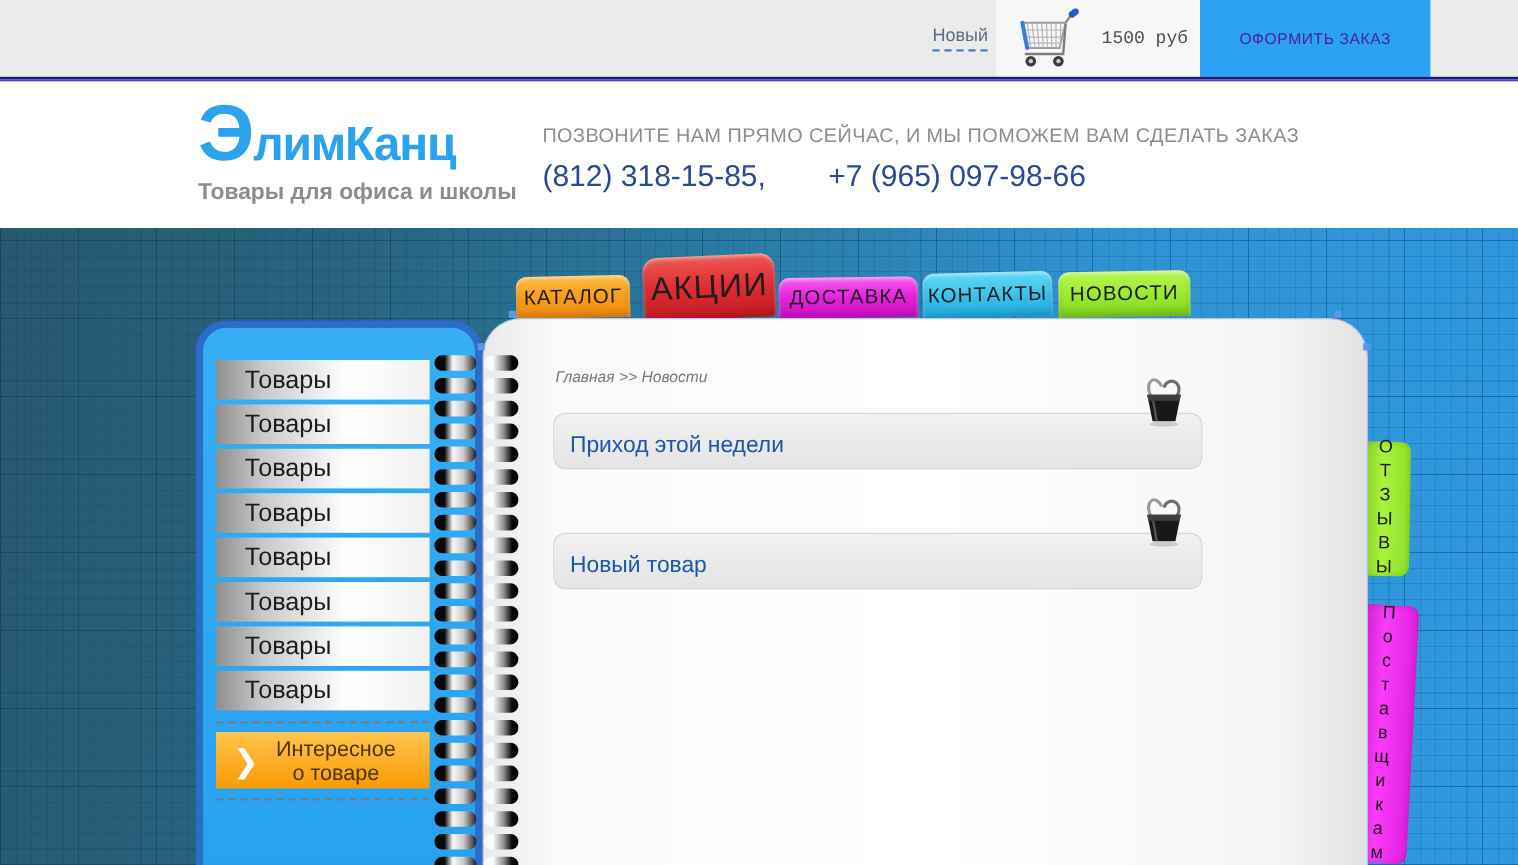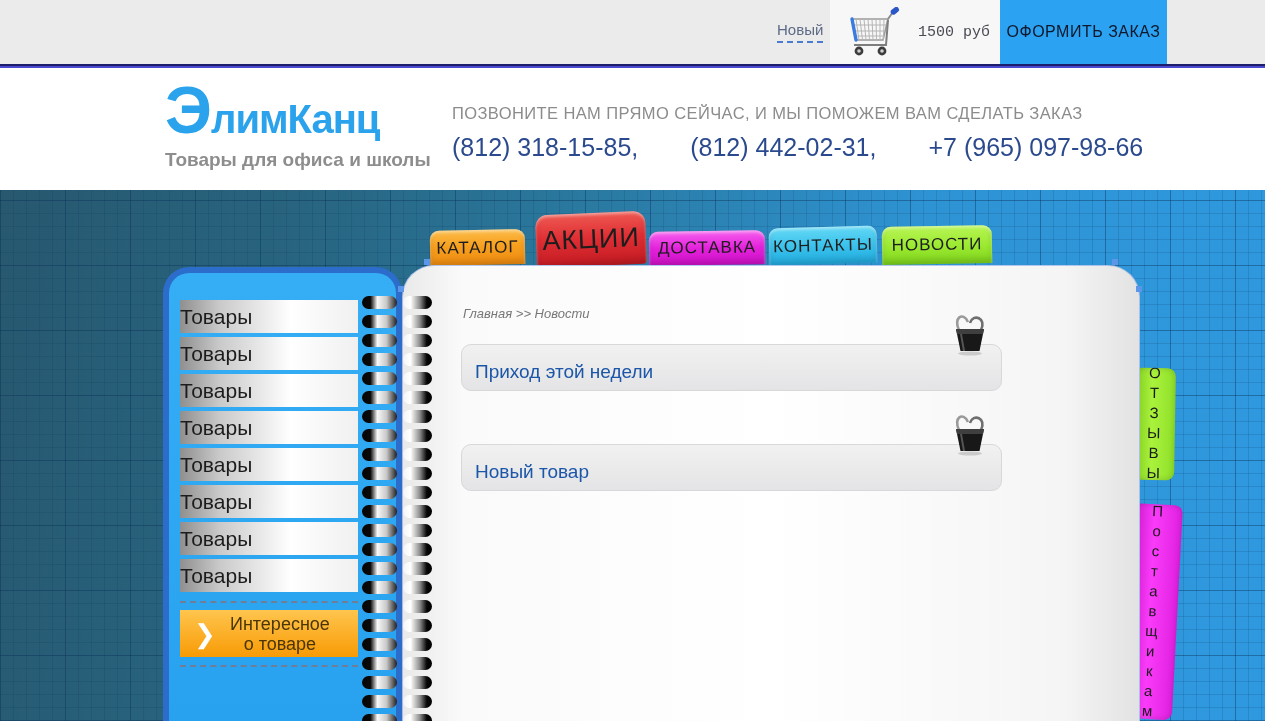--- a/index.html
+++ b/index.html
@@ -12,22 +12,22 @@
   .topbar{position:absolute;left:0;top:0;width:1265px;height:64px;background:#ebebeb;}
   .topbar-stripe1{position:absolute;left:0;top:64px;width:1265px;height:2px;background:#1d1d6e;}
   .topbar-stripe2{position:absolute;left:0;top:66px;width:1265px;height:2px;background:#4a4ad0;}
   .tb-account{position:absolute;left:622px;top:0;height:64px;display:flex;align-items:center;gap:9px;cursor:pointer;}
   .tb-account-label{font-size:15px;color:#3f4149;}
   .tb-login{position:absolute;left:777px;top:0;height:64px;display:flex;align-items:center;cursor:pointer;}
   .tb-login span{font-size:15px;color:#5d6a85;border-bottom:2px dashed #4a7bd0;padding-bottom:3px;}
   .tb-cartzone{position:absolute;left:830px;top:0;width:170px;height:64px;background:#f7f7f7;display:flex;align-items:center;font-family:Liberation Mono, monospace;}
   .cart-icon{margin-left:12px;}
   .tb-price{font-size:15px;color:#4a4c54;margin-left:18px;}
-  .tb-checkout{position:absolute;left:1000px;top:0;width:167px;height:64px;background:#2ba2f2;border:none;
-    color:#0f172a;font-size:16px;font-family:inherit;letter-spacing:.5px;cursor:pointer;display:flex;align-items:center;justify-content:center;}
+  .tb-checkout{position:absolute;left:1000px;top:0;width:192px;height:64px;background:#2ba2f2;border:none;
+    color:#4c1d95;font-size:13px;font-family:inherit;letter-spacing:.5px;cursor:pointer;display:flex;align-items:center;justify-content:center;}
   
   .header{position:absolute;left:0;top:68px;width:1265px;height:122px;background:#ffffff;}
   .logo{position:absolute;left:165px;top:12px;cursor:pointer;}
   .logo-text{display:block;color:#2aa3ec;font-weight:bold;font-size:40px;line-height:60px;letter-spacing:-1px;}
   .logo-text::first-letter{font-size:66px;}
   .logo-tagline{display:block;color:#8d8d8d;font-weight:bold;font-size:19px;margin-top:0px;}
   .callblock{position:absolute;left:452px;top:36px;}
   .call-prompt{font-size:16.5px;color:#8c8c8c;letter-spacing:.4px;}
   .phones{display:flex;gap:52px;margin-top:10px;}
   .phone{font-size:25px;color:#2b4a8e;white-space:nowrap;}
@@ -61,21 +61,21 @@
   .vtab-magenta{left:1133px;top:313px;width:50px;height:215px;transform:rotate(3deg);transform-origin:top left;
     background:linear-gradient(90deg,#c814c8 0%,#fa3cfa 45%,#e020e0 100%);}
   .vlabel{writing-mode:vertical-rl;text-orientation:upright;letter-spacing:3px;line-height:1;
     font-size:15px;color:#1a1a1a;}
   
   .sidebar{position:absolute;left:163px;top:77px;width:239px;height:454px;z-index:3;
     background:linear-gradient(180deg,#35aef5,#28a2ef);border:6px solid #2c6ccb;border-bottom:none;
     border-radius:26px 26px 0 0;box-sizing:border-box;padding:27px 0 0 11px;}
   .product-btn{width:178px;height:33px;margin-bottom:4px;display:flex;align-items:center;cursor:pointer;
     background:linear-gradient(90deg,#8f8f8f 0%,#c9c9c9 22%,#ffffff 62%,#f0f0f0 100%);
-    border:none;font-family:inherit;font-size:21px;color:#1c1c1c;padding-left:0;box-sizing:border-box;}
+    border:none;font-family:inherit;font-size:21px;color:#1c1c1c;padding-left:24px;box-sizing:border-box;}
   .dash-sep{width:178px;border-top:2px dashed #6f7d96;height:0;}
   .sep1{margin-top:9px;}
   .promo-btn{width:178px;height:47px;margin-top:7px;display:flex;align-items:center;cursor:pointer;
     background:linear-gradient(180deg,#ffc54e,#f89b05);border:none;font-family:inherit;}
   .promo-chevron{color:#ffffff;font-size:26px;margin:0 6px 0 8px;line-height:1;}
   .promo-text{font-size:18px;color:#4a3606;line-height:20px;text-align:center;flex:1;padding-right:14px;}
   .sep2{margin-top:8px;}
   
   .content{position:absolute;left:402px;top:75px;width:738px;height:456px;z-index:3;box-sizing:border-box;
     background:linear-gradient(90deg,#e9e9e9 0%,#fafafa 8%,#ffffff 50%,#f5f5f5 90%,#e2e2e2 100%);
@@ -132,21 +132,20 @@
 
 <div class="header">
   <div class="logo">
     <span class="logo-text">ЭлимКанц</span>
     <span class="logo-tagline">Товары для офиса и школы</span>
   </div>
   <div class="callblock">
     <div class="call-prompt">ПОЗВОНИТЕ НАМ ПРЯМО СЕЙЧАС, И МЫ ПОМОЖЕМ ВАМ СДЕЛАТЬ ЗАКАЗ</div>
     <div class="phones">
       <span class="phone">(812) 318-15-85,</span>
-      <span class="phone">(812) 442-02-31,</span>
       <span class="phone">+7 (965) 097-98-66</span>
     </div>
   </div>
 </div>
 
 <div class="stage">
 
   <div class="tab tab-catalog">
       <span>КАТАЛОГ</span>
     </div>

